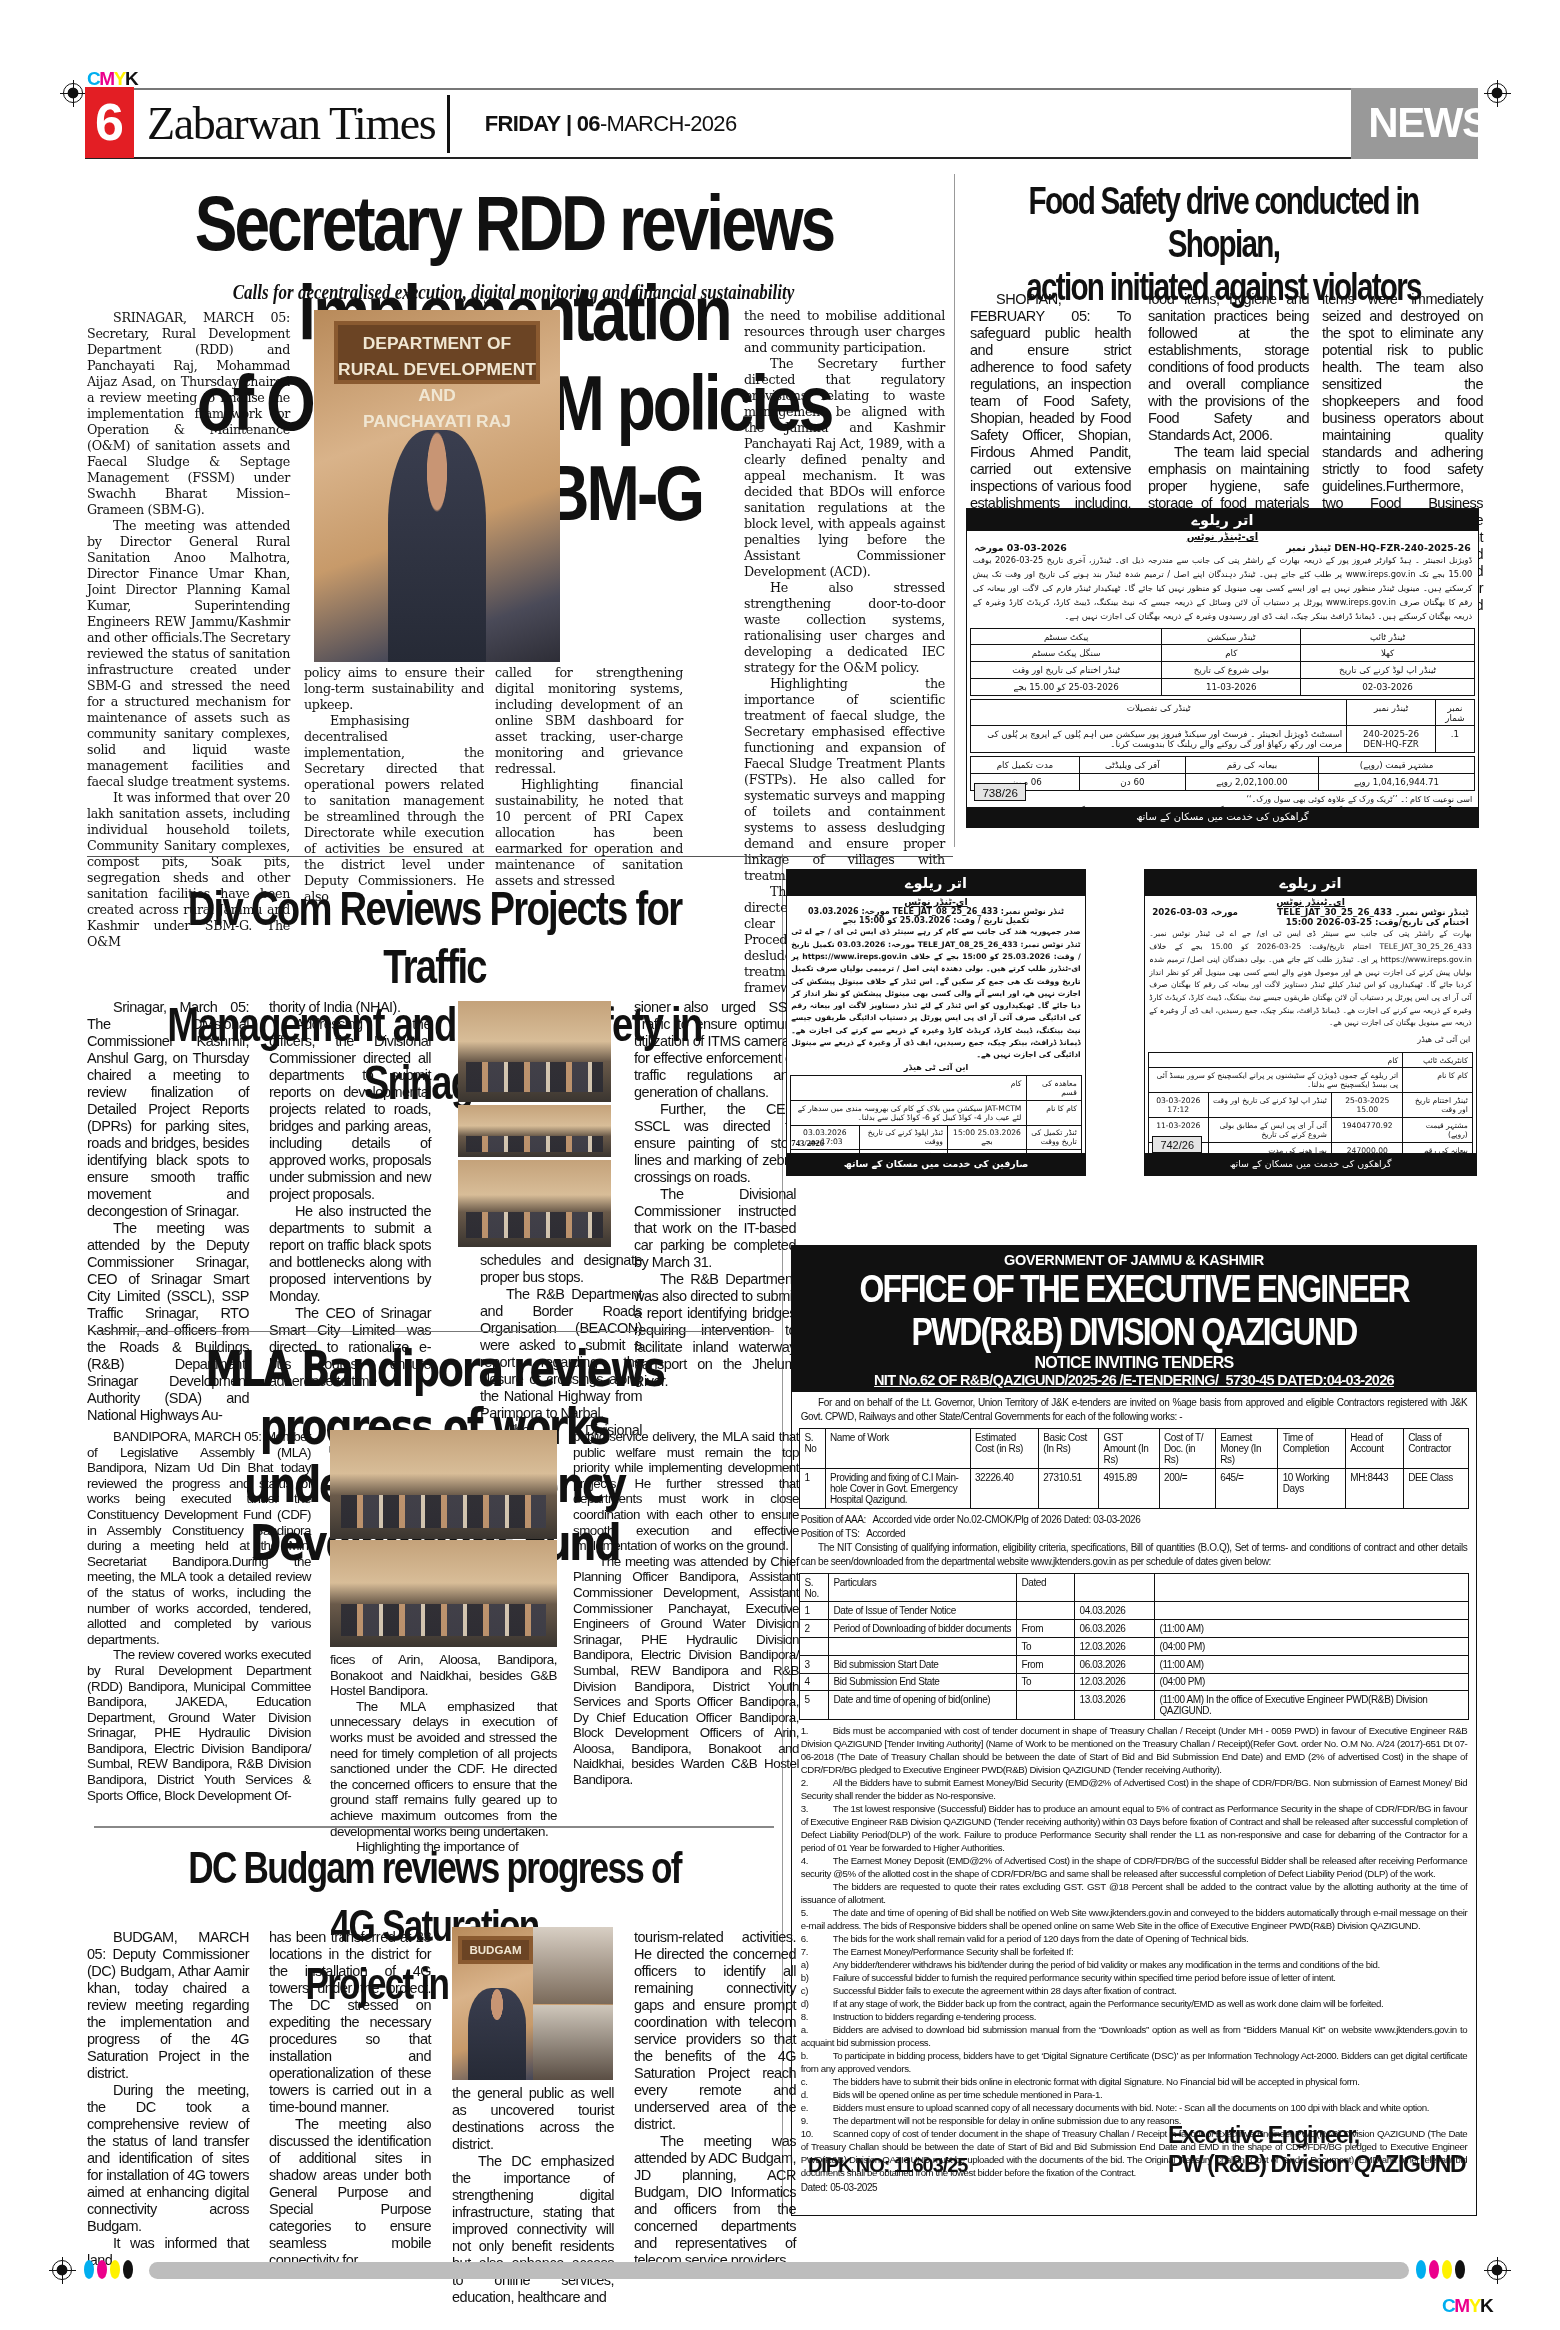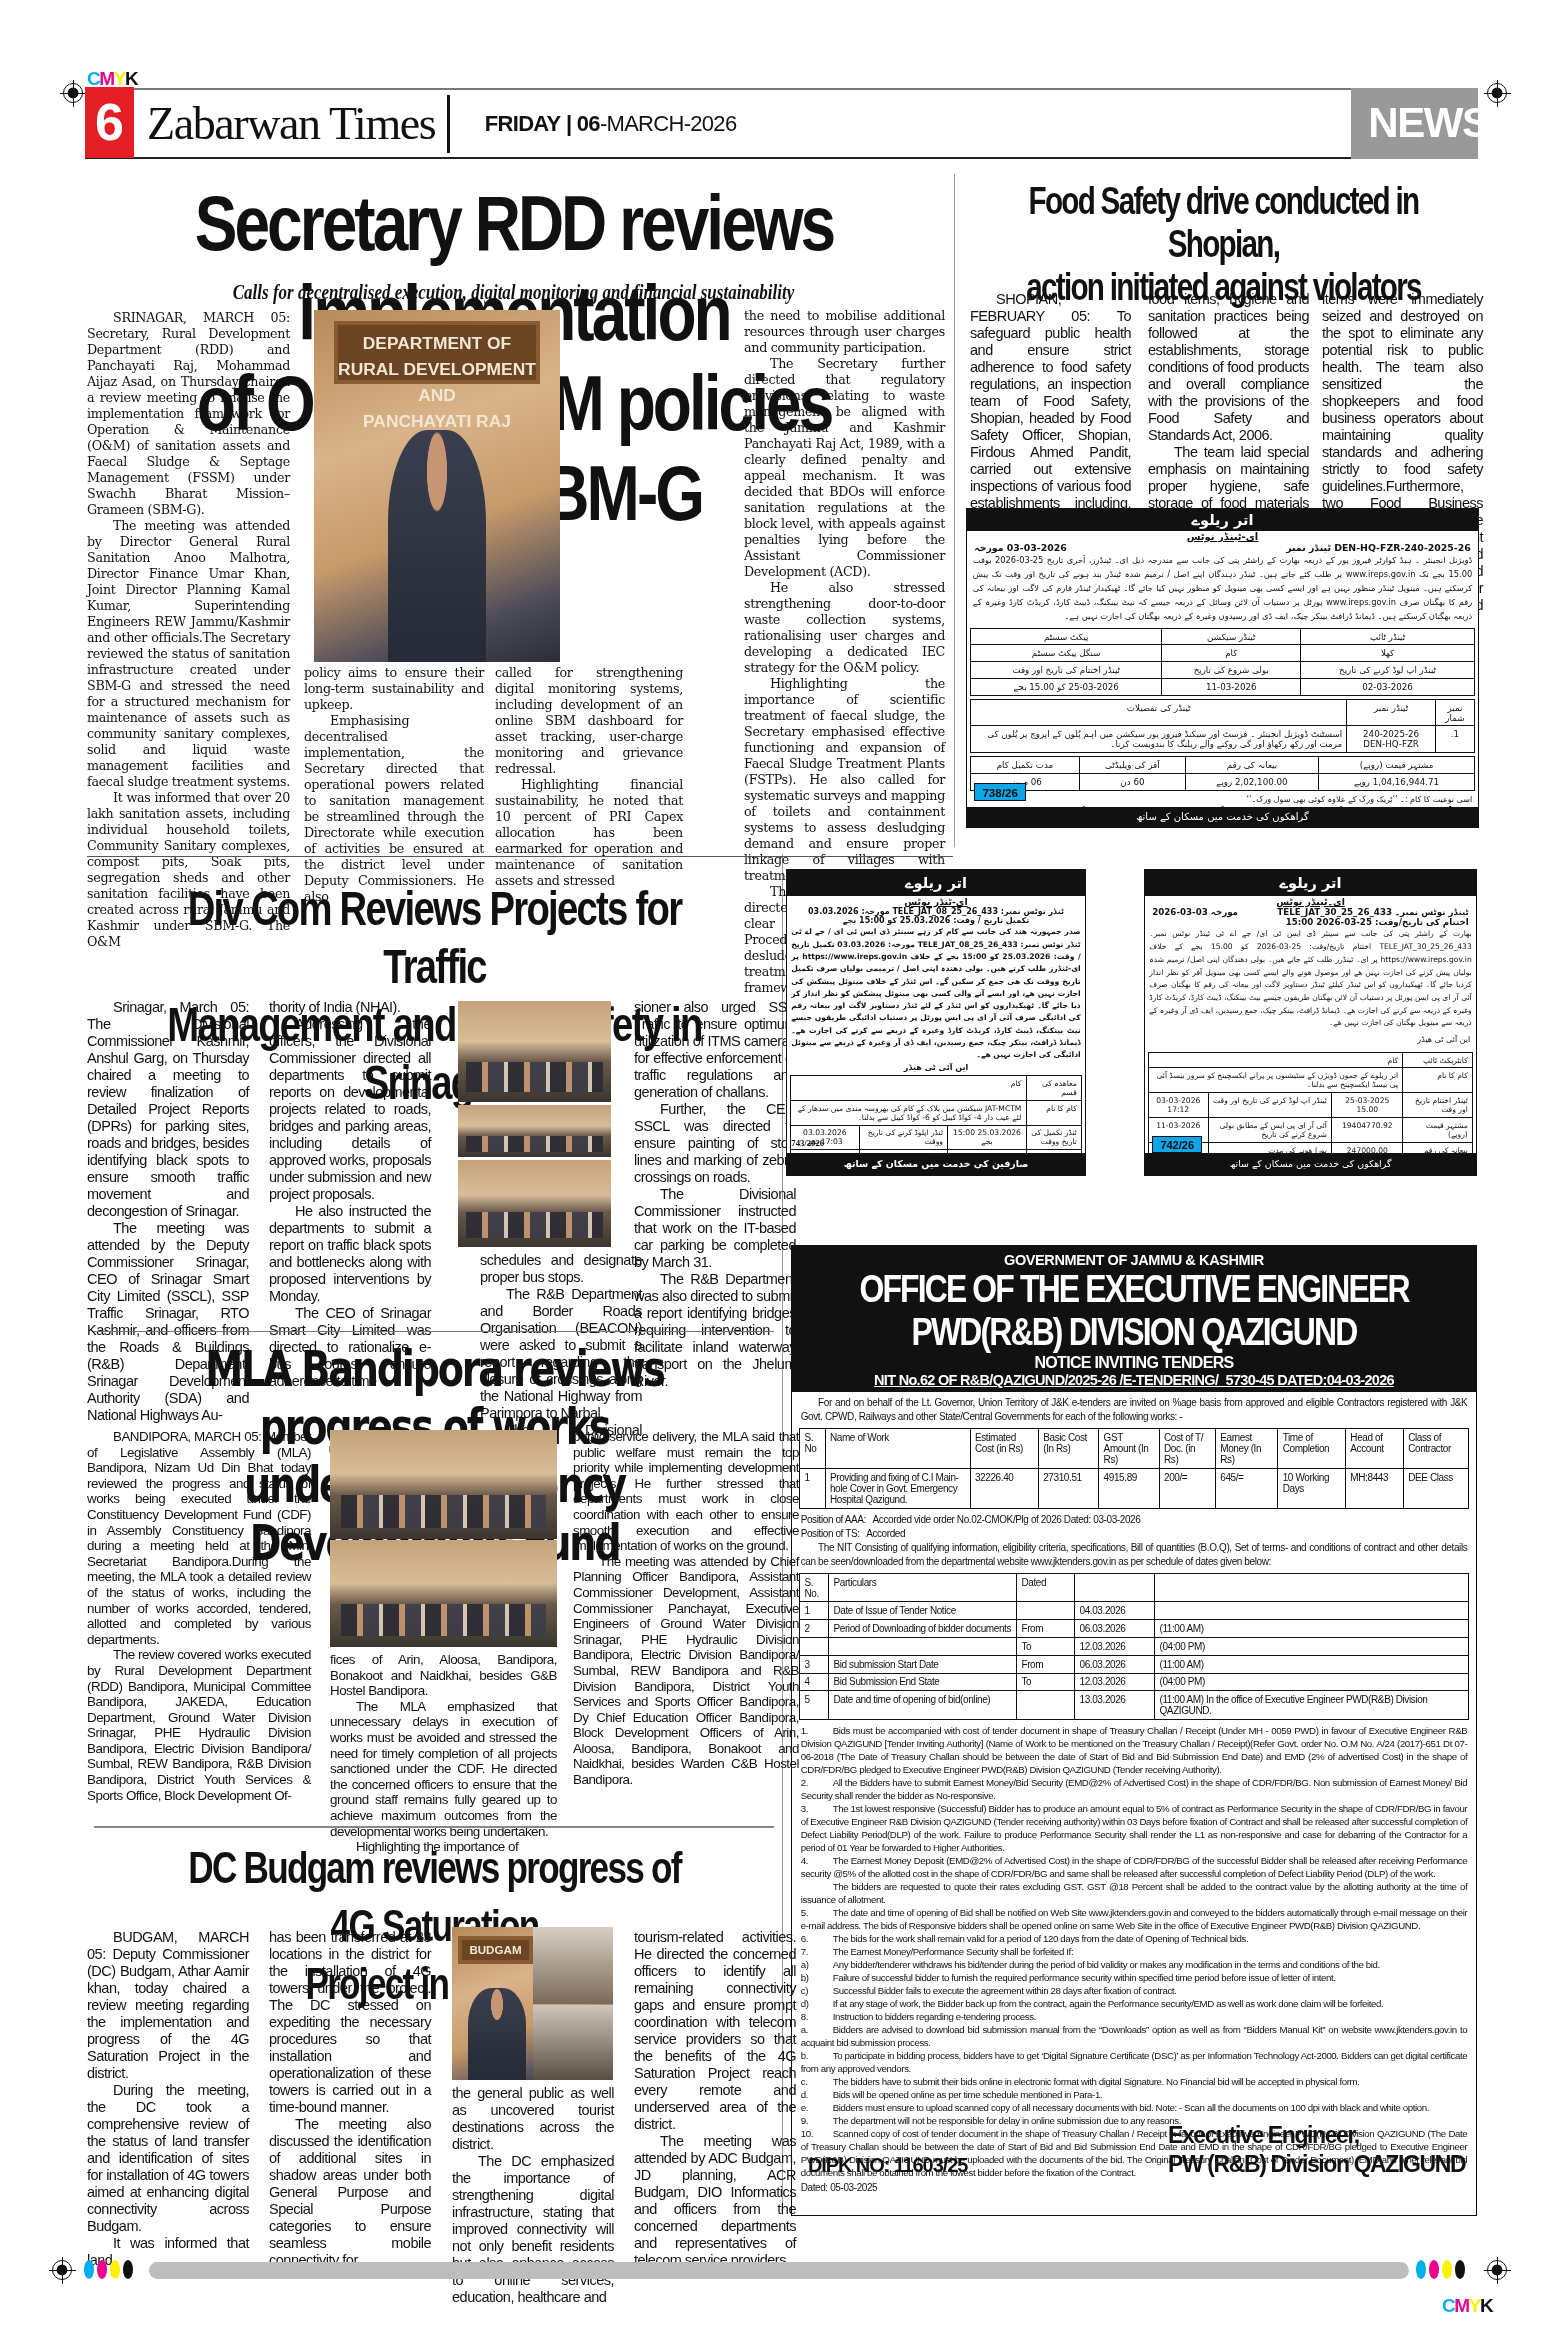--- a/index.html
+++ b/index.html
@@ -39,21 +39,21 @@
   .photo.meeting { background: linear-gradient(180deg, #c4a27a 0%, #d8bd98 40%, #6a5a4a 60%, #3a3530 100%); }
   .photo.meeting::after { content: ""; position: absolute; left: 5%; right: 5%; bottom: 10%; height: 30%; background: repeating-linear-gradient(90deg, #2b2b33 0 16px, #c79a72 16px 22px, #3d3d48 22px 38px, #e0d2bc 38px 42px); opacity: 0.9; }
 
   .rule-v { position: absolute; width: 1.4px; background: #999; }
   .rule-h { position: absolute; height: 2.2px; background: #888; }
 
   
   .ad { position: absolute; border: 1.4px solid #111; background: #fff; font-family: "DejaVu Sans", sans-serif; overflow: hidden; }
   .ad-head { background: #111; color: #fff; text-align: center; font-weight: bold; font-size: 19px; height: 32px; line-height: 32px; }
   .ad-foot { position: absolute; left: 0; right: 0; bottom: 0; background: #111; color: #fff; text-align: center; font-size: 12.3px; height: 26px; line-height: 26px; }
-  .ad-num { position: absolute; left: 7.2px; bottom: 26px; background: #0ea5e9; border: 1.4px solid #111; font-family: "Liberation Sans", sans-serif; font-weight: bold; font-size: 14.5px; padding: 1.4px 7.2px; }
+  .ad-num { position: absolute; left: 7.2px; bottom: 26px; background: #e5e5e5; border: 1.4px solid #111; font-family: "Liberation Sans", sans-serif; font-weight: normal; font-size: 14.5px; padding: 1.4px 7.2px; }
   .ad-body { direction: rtl; padding: 4.3px 7.2px; font-size: 10.5px; line-height: 17.4px; text-align: justify; }
   .ad-sub { text-align: center; text-decoration: underline; font-weight: bold; font-size: 12.3px; direction: rtl; }
   .ad-line { display: flex; justify-content: space-between; direction: rtl; font-size: 11px; font-weight: bold; padding: 0 7.2px; }
   .ad table { border-collapse: collapse; width: calc(100% - 5.8px); margin: 2.9px; direction: rtl; font-size: 10px; }
   .ad td { border: 1.1px solid #111; padding: 2.9px 4.3px; text-align: center; vertical-align: top; }
   .ad td.r { text-align: right; }
 
   
   .pwd { position: absolute; left: 791px; top: 1245px; width: 686px; height: 971px; border: 1.4px solid #111; font-family: "Liberation Sans Narrow", "Liberation Sans", sans-serif; overflow: hidden; }
   .pwd-head { background: #111; color: #fff; text-align: center; padding: 5.8px 0 4.3px; }

